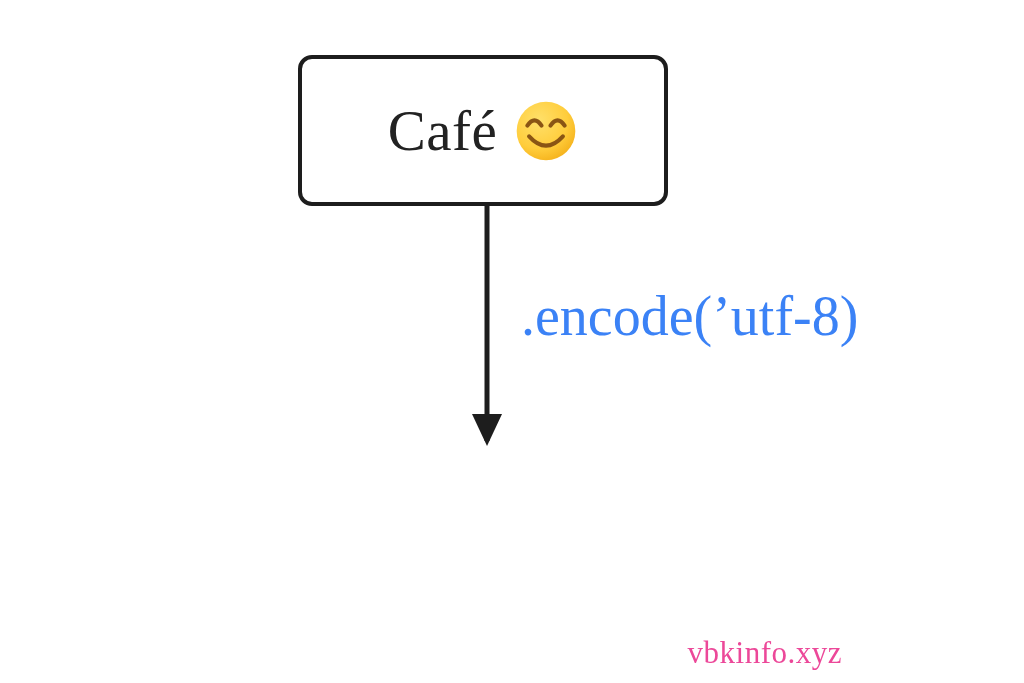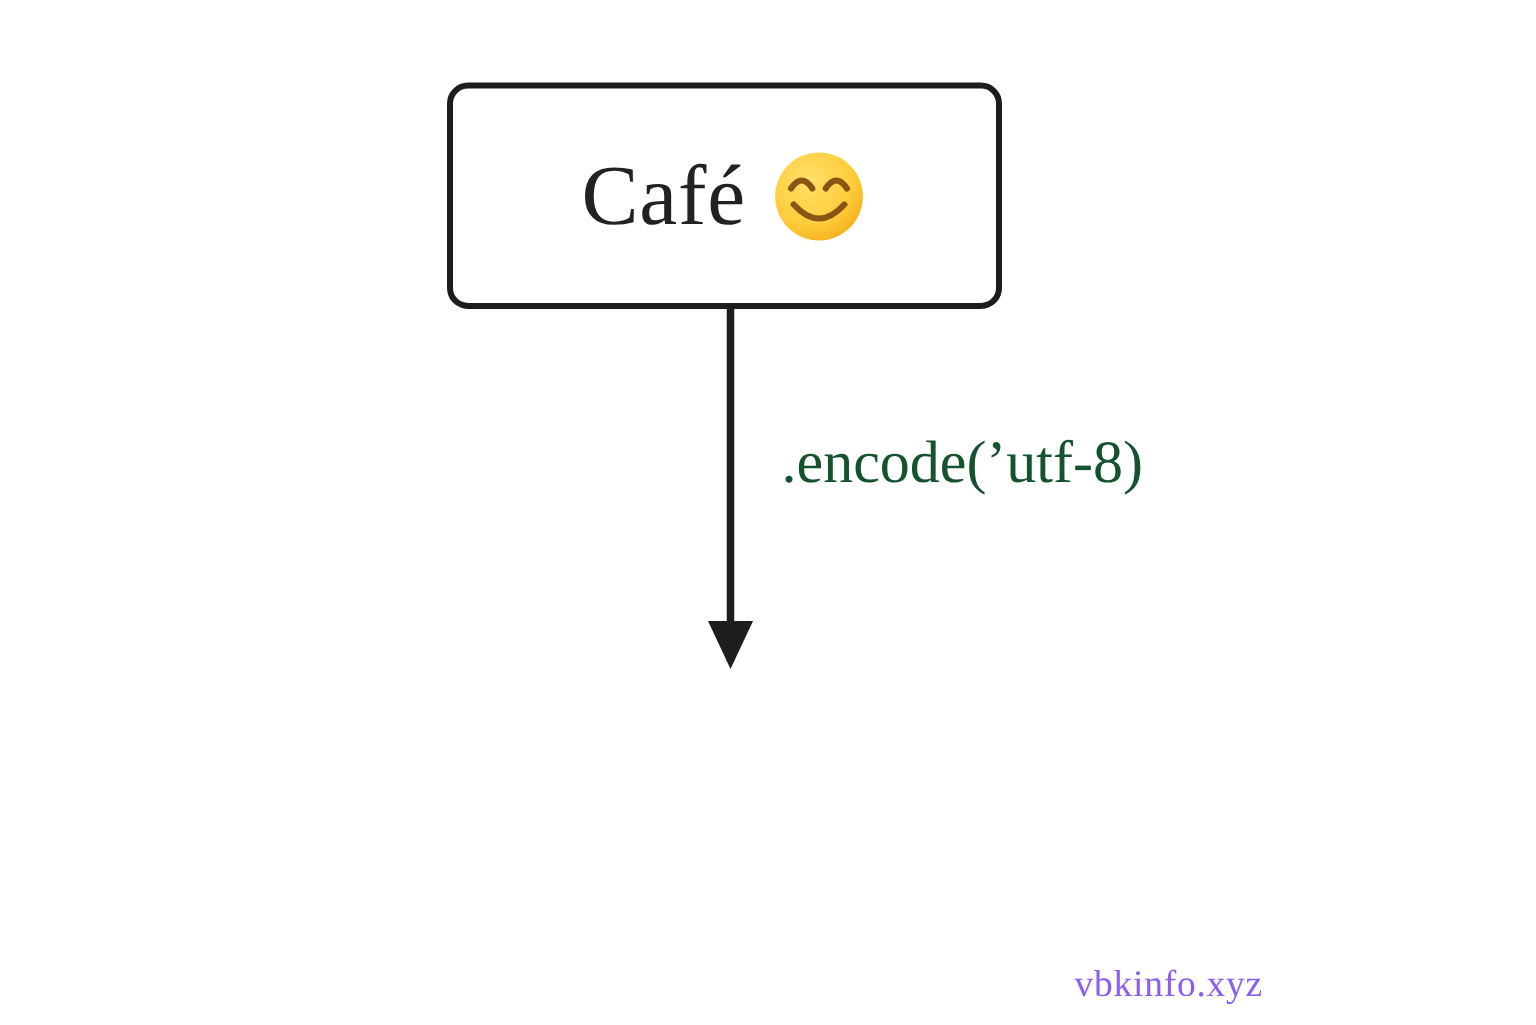--- a/index.html
+++ b/index.html
@@ -36,42 +36,42 @@
     position: absolute;
     left: 0; top: 0;
     width: 1024px;
     height: 683px;
     pointer-events: none;
   }
   .arrow-label {
     position: absolute;
     left: 521px;
     top: 284px;
-    font-size: 40px;
+    font-size: 56px;
     white-space: nowrap;
-    color: #14532d;
+    color: #3b82f6;
   }
   .bottom-box {
     left: 172px;
     top: 445px;
     width: 636px;
     height: 191px;
     border: 5px solid #1d1d1d;
     border-radius: 16px;
     flex-direction: column;
     font-size: 46px;
     line-height: 1.48;
   }
   .bytes-line { white-space: pre; letter-spacing: 0.5px; }
   .watermark {
     position: absolute;
     right: 18px;
     bottom: 12px;
-    font-size: 25px;
-    color: #8b5cf6;
+    font-size: 31px;
+    color: #ec4899;
     letter-spacing: 0.5px;
   }
 </style>
 </head>
 <body>
 
 <div class="canvas">
 
   <div class="node-box top-box">
     <span class="label">Café</span>

